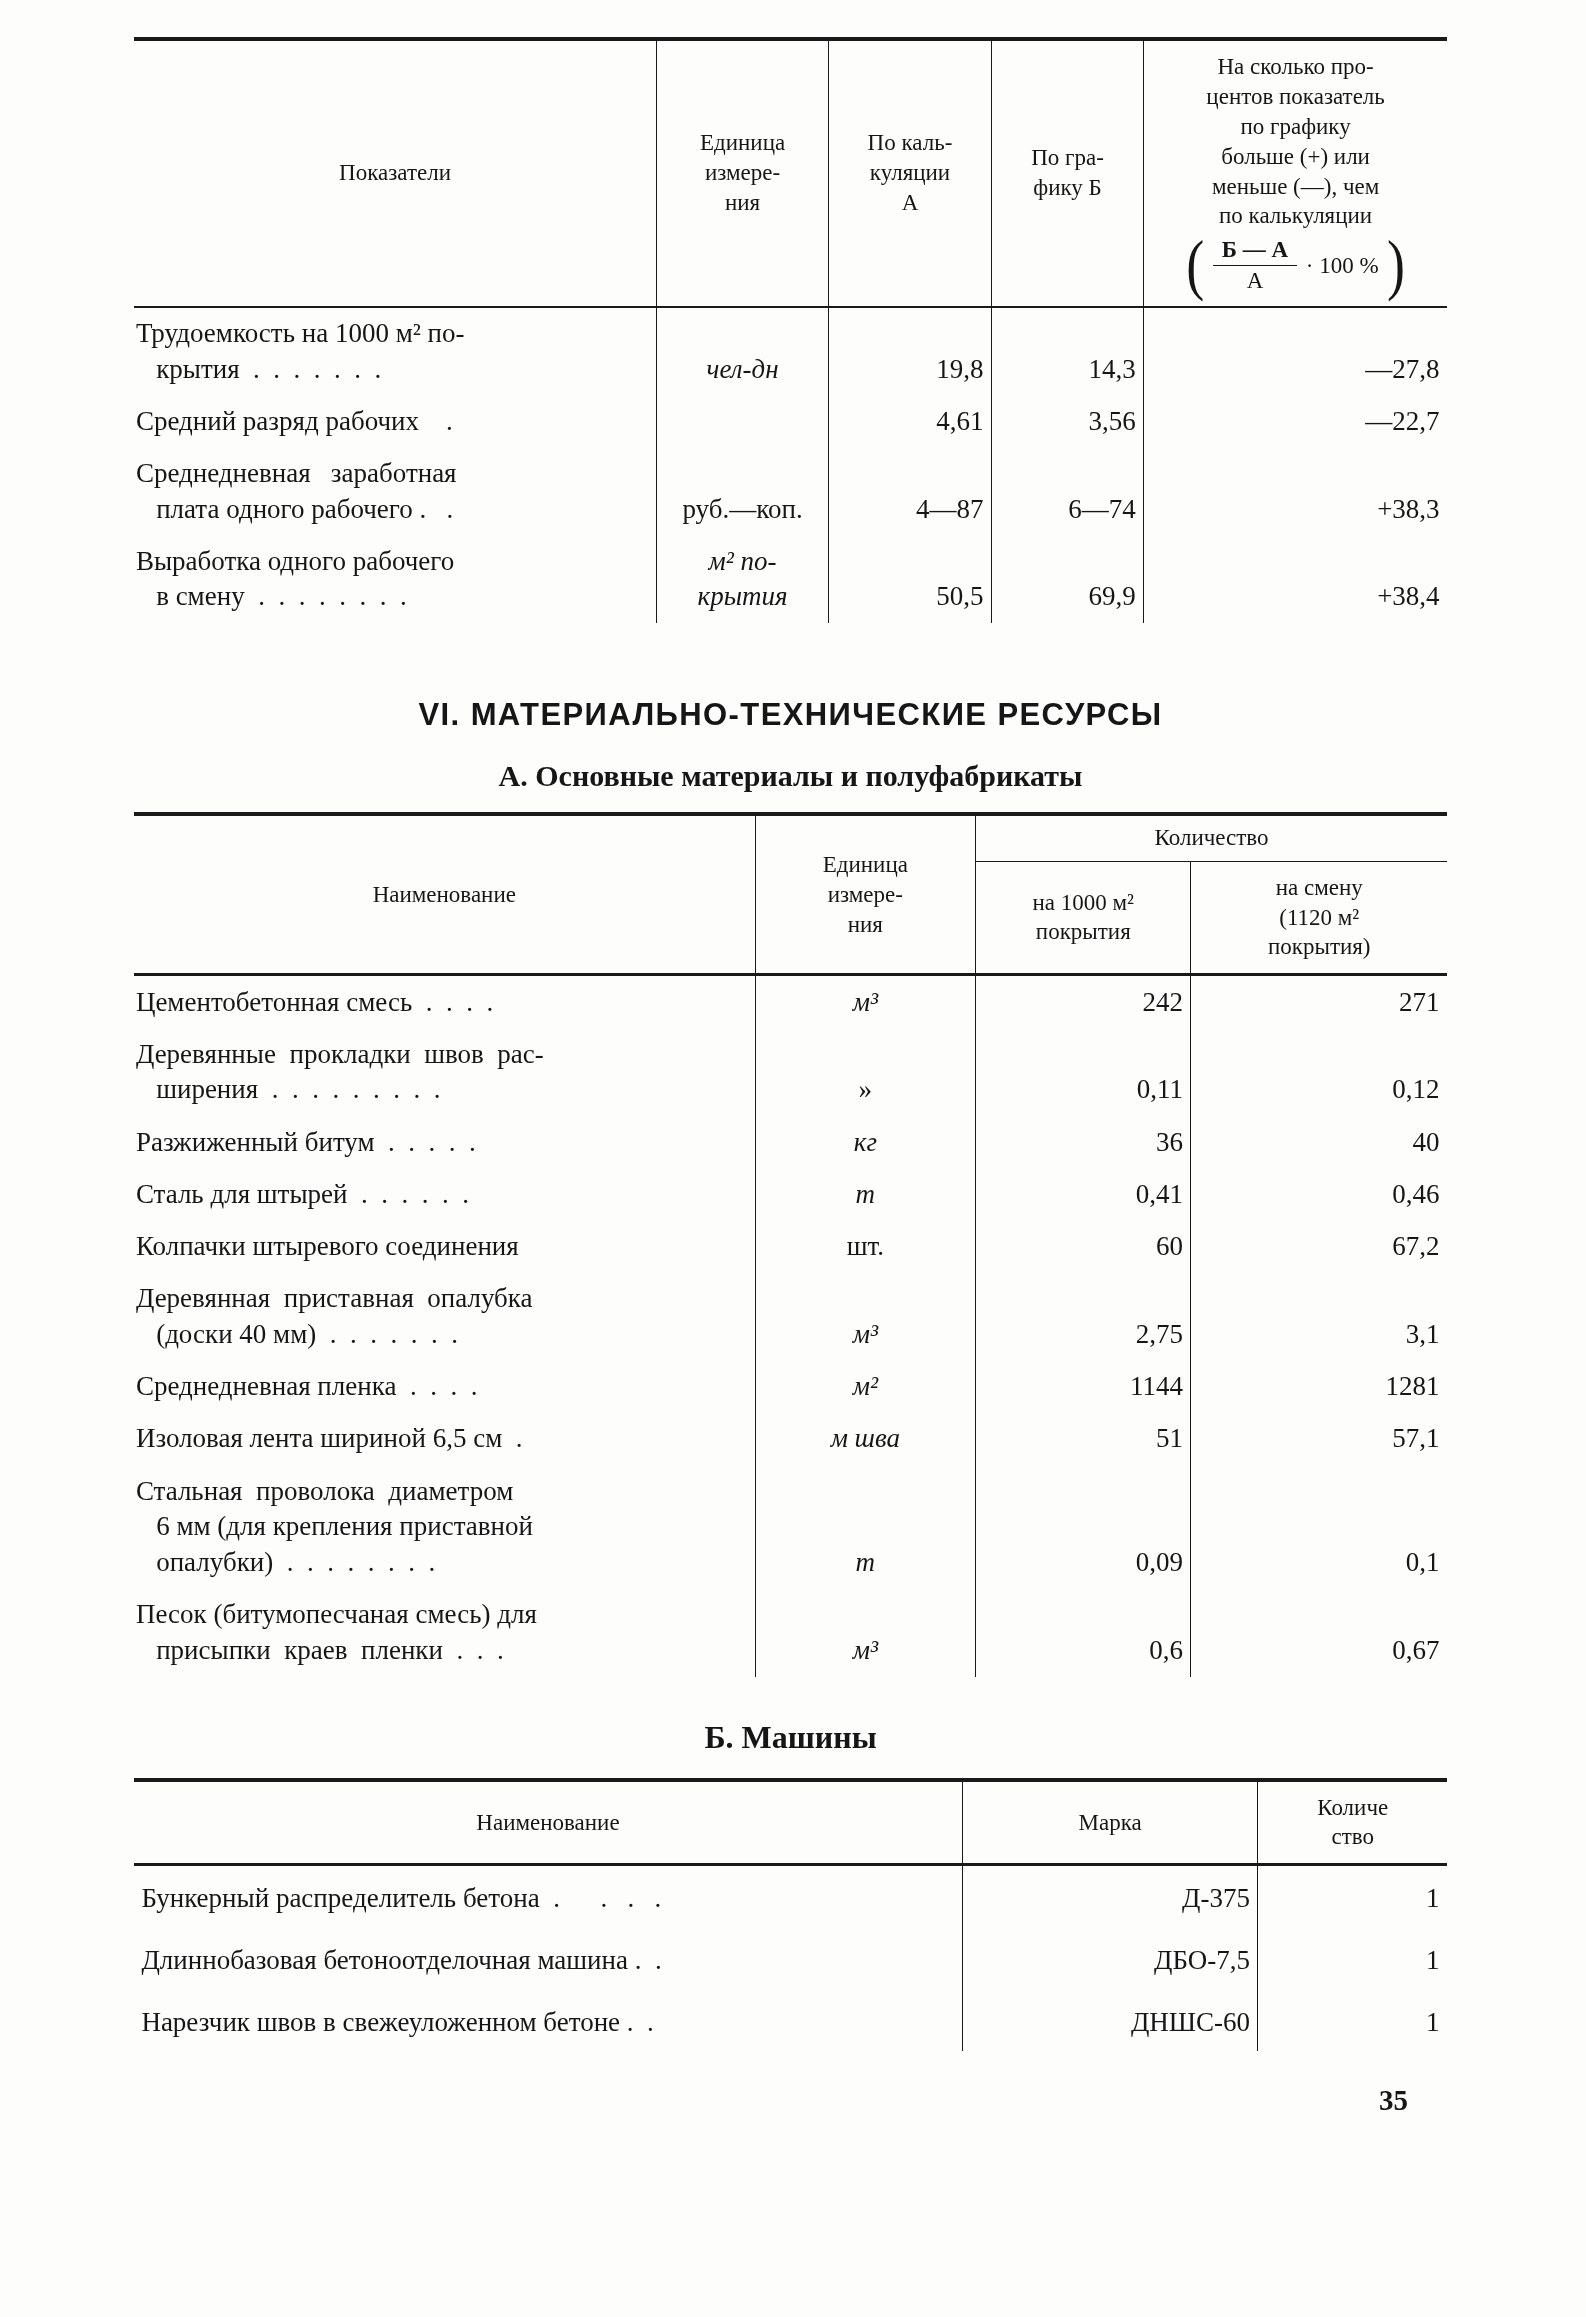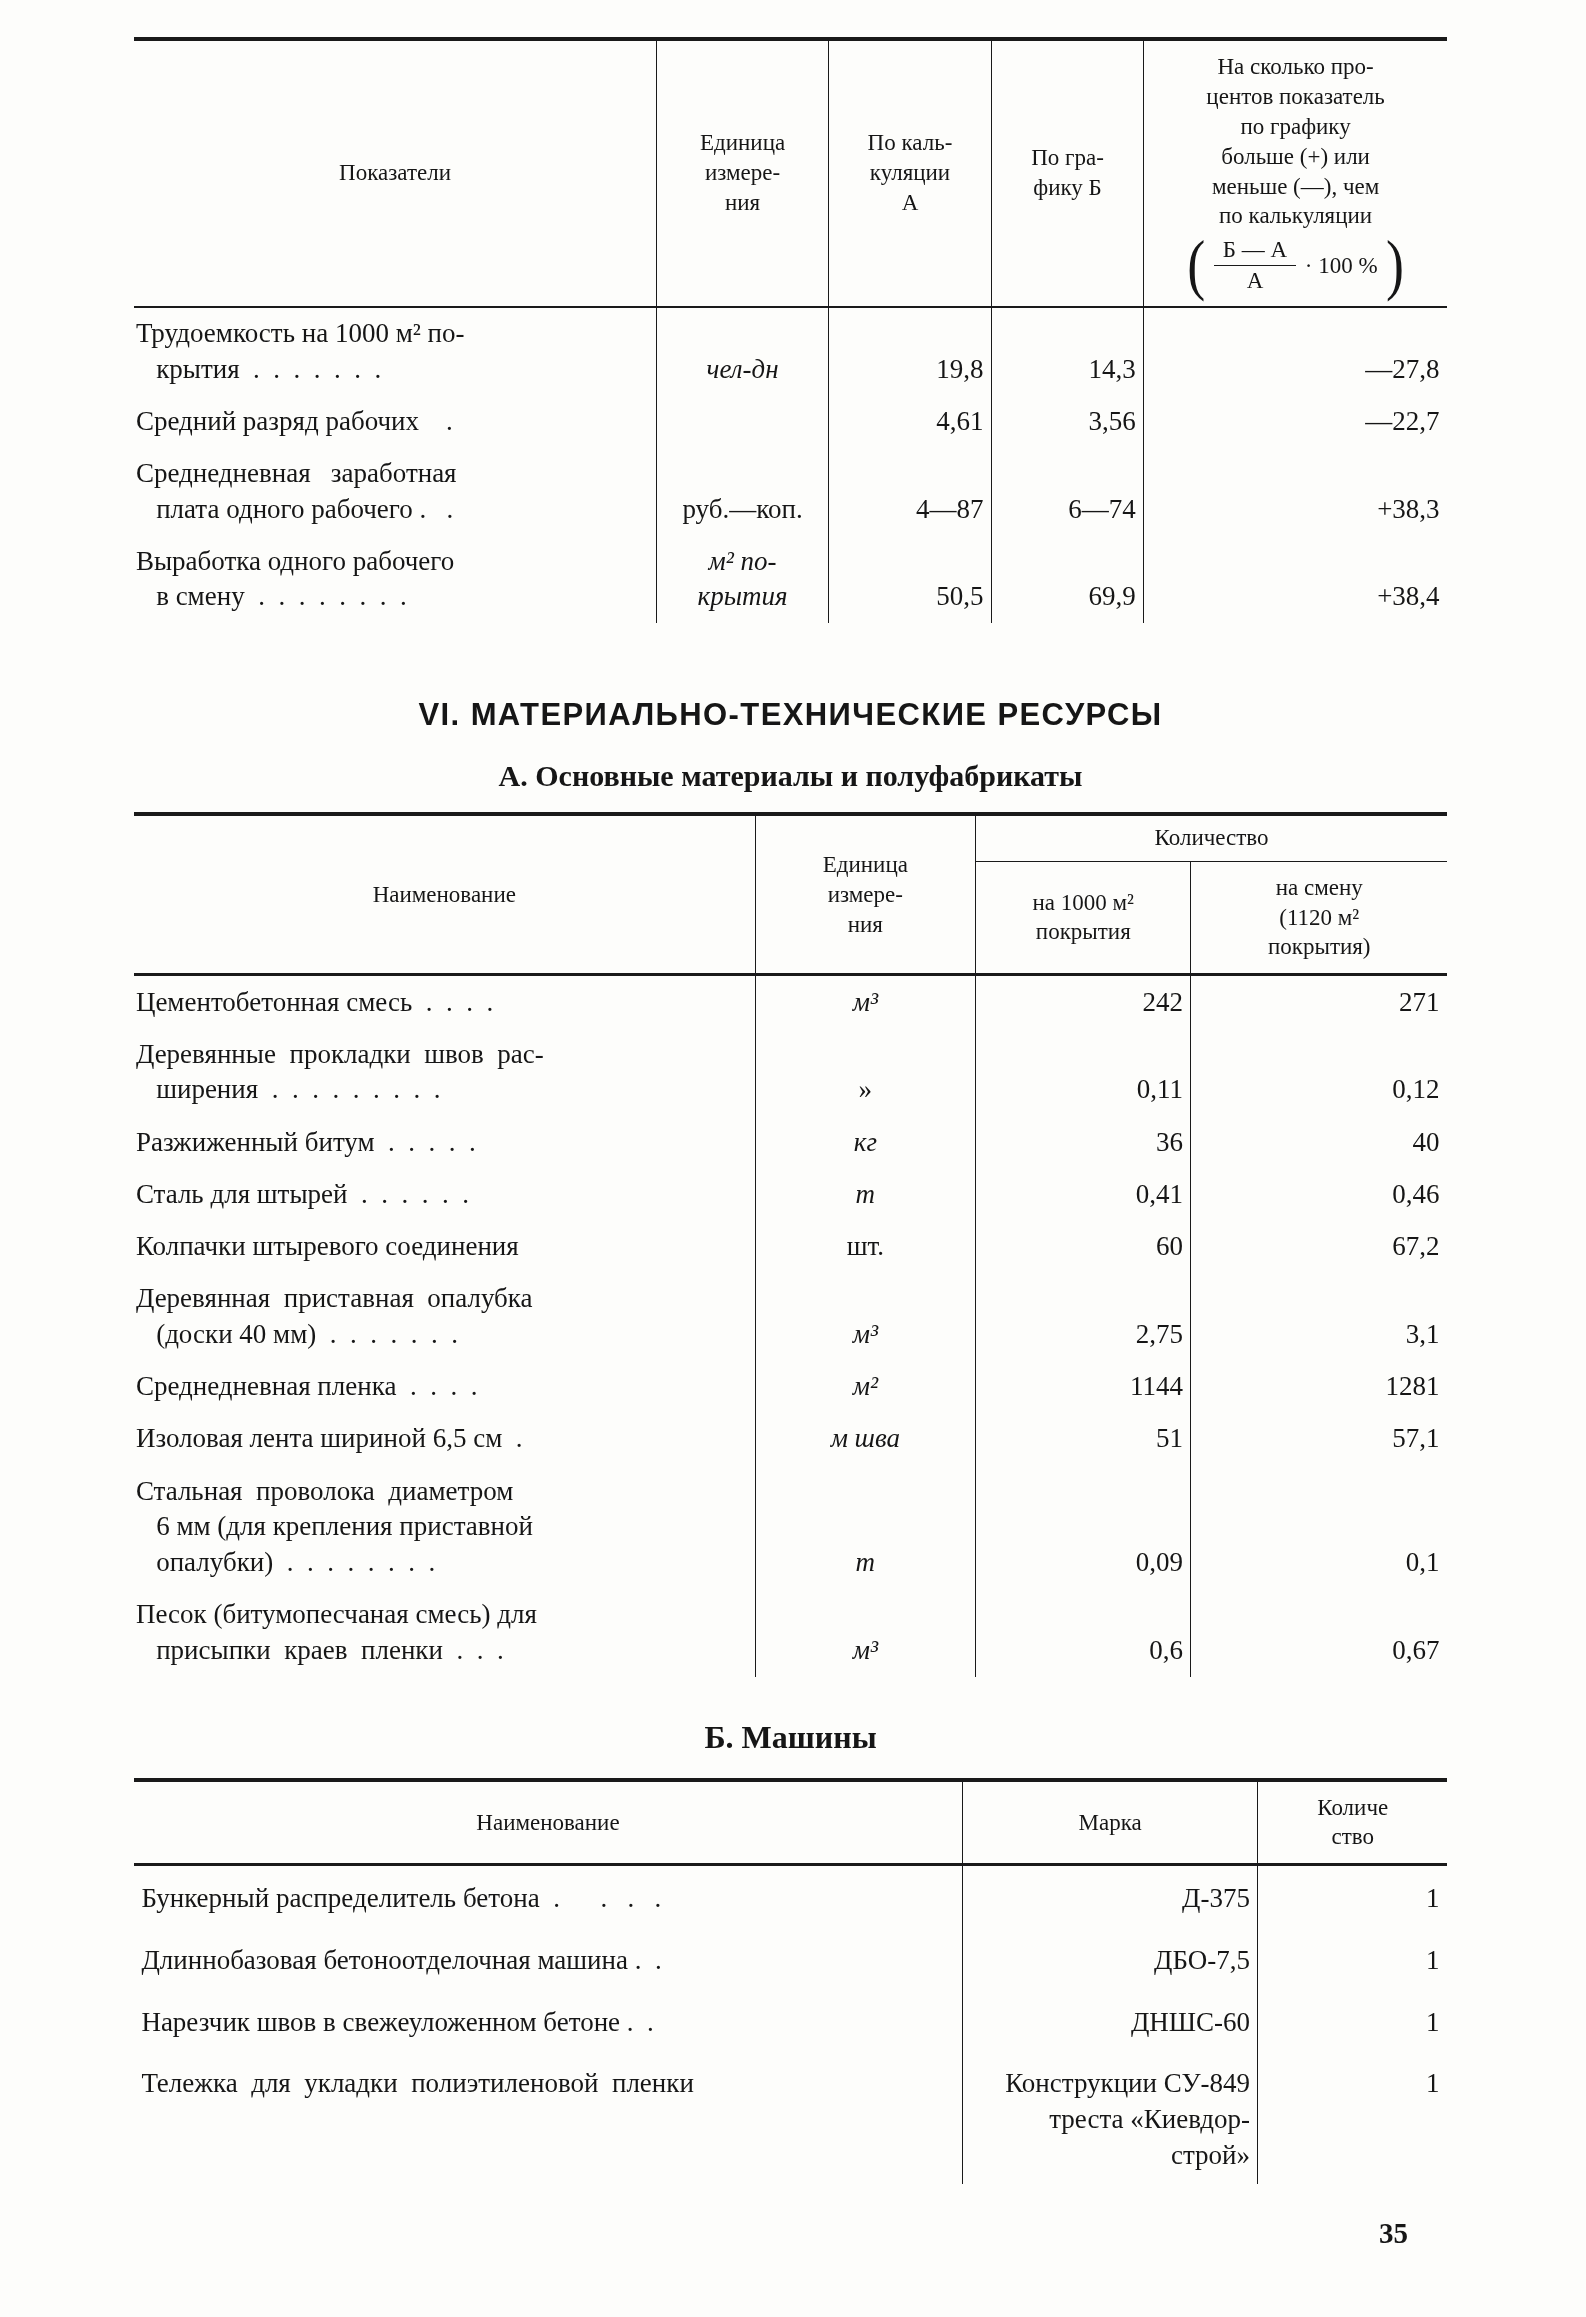--- a/index.html
+++ b/index.html
@@ -45,21 +45,21 @@
   td.val{text-align:right;}
   td.unit{text-align:center;font-style:italic;}
   td.unit.roman{font-style:normal;}
   .pre{white-space:pre-wrap;}
 
   .pct-head .formula{
     display:flex;align-items:center;justify-content:center;gap:8.3px;margin-top:5.6px;
   }
   .paren{font-size:54px;line-height:.9;transform:scaleY(1.25);display:inline-block;}
   .frac{display:inline-flex;flex-direction:column;align-items:center;line-height:1.15;}
-  .frac .fr-num{border-bottom:1.9px solid #1a1a1a;padding:0 9.3px 1.9px;}
+  .frac .fr-num{border-bottom:1.9px solid #1a1a1a;padding:0 9.3px 1.9px;font-weight:bold;}
   .frac .fr-den{padding-top:1.9px;}
 
   #vi-title{margin-top:74px;}
   #a-title{margin-top:26px;}
   #b-title{margin-top:42px;font-size:32px;}
   .brand-small{font-size:23px;line-height:1.3;}
   .page-num{
     font-size:29px;font-weight:700;text-align:right;
     padding-right:39px;margin-top:33px;
   }
@@ -264,26 +264,19 @@
       <tr>
         <td class="lbl pre">Длиннобазовая бетоноотделочная машина .  .</td>
         <td class="bl val">ДБО-7,5</td>
         <td class="bl val">1</td>
       </tr>
       <tr>
         <td class="lbl pre">Нарезчик швов в свежеуложенном бетоне .  .</td>
         <td class="bl val">ДНШС-60</td>
         <td class="bl val">1</td>
       </tr>
-      <tr>
-        <td class="lbl pre">Тележка  для  укладки  полиэтиленовой  пленки</td>
-        <td class="bl val pre brand-small">Конструкции СУ-849
-треста «Киевдор-
-строй»</td>
-        <td class="bl val">1</td>
-      </tr>
     </tbody>
   </table>
 
   <div class="page-num">35</div>
 
 </div>
 
 
 </body></html>

